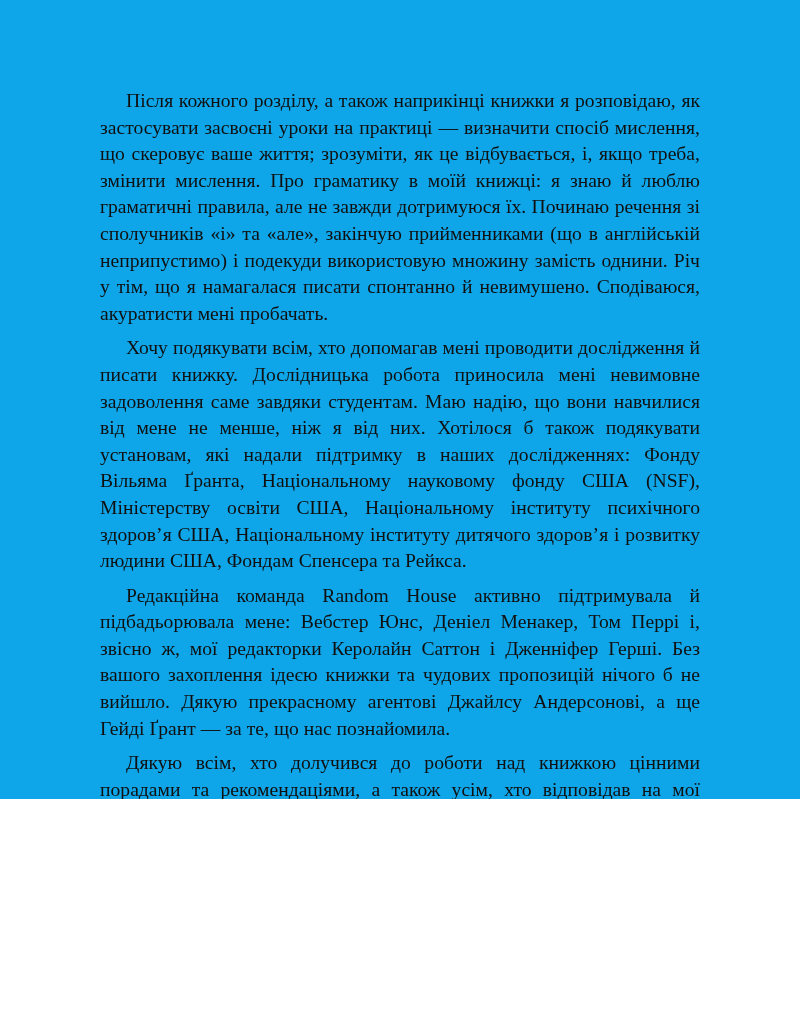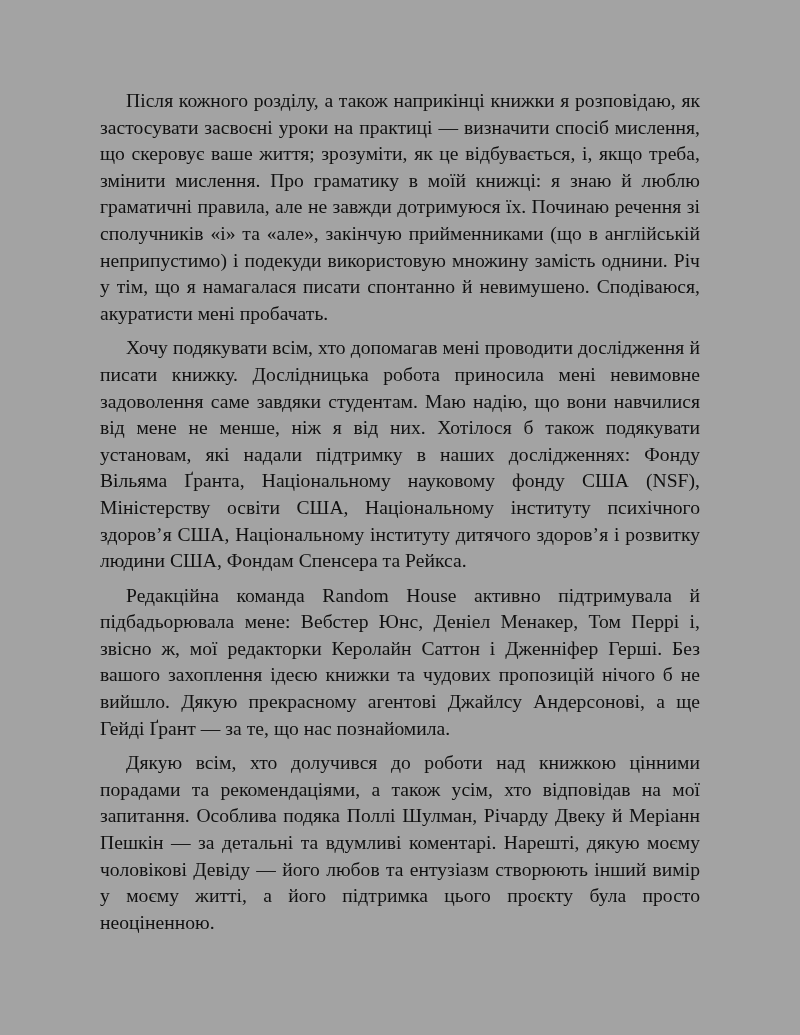--- a/index.html
+++ b/index.html
@@ -8,22 +8,22 @@
     padding: 0;
     background: #ffffff;
   }
   body {
     font-family: "Liberation Serif", "DejaVu Serif", serif;
     color: #101010;
   }
   #page {
     position: relative;
     width: 800px;
-    height: 1035px;
-    background: #a3a3a3;
+    height: 799px;
+    background: #0ea5e9;
     overflow: hidden;
     box-sizing: border-box;
   }
   #text-column {
     position: absolute;
     left: 100px;
     top: 88px;
     width: 600px;
   }
   .para {

